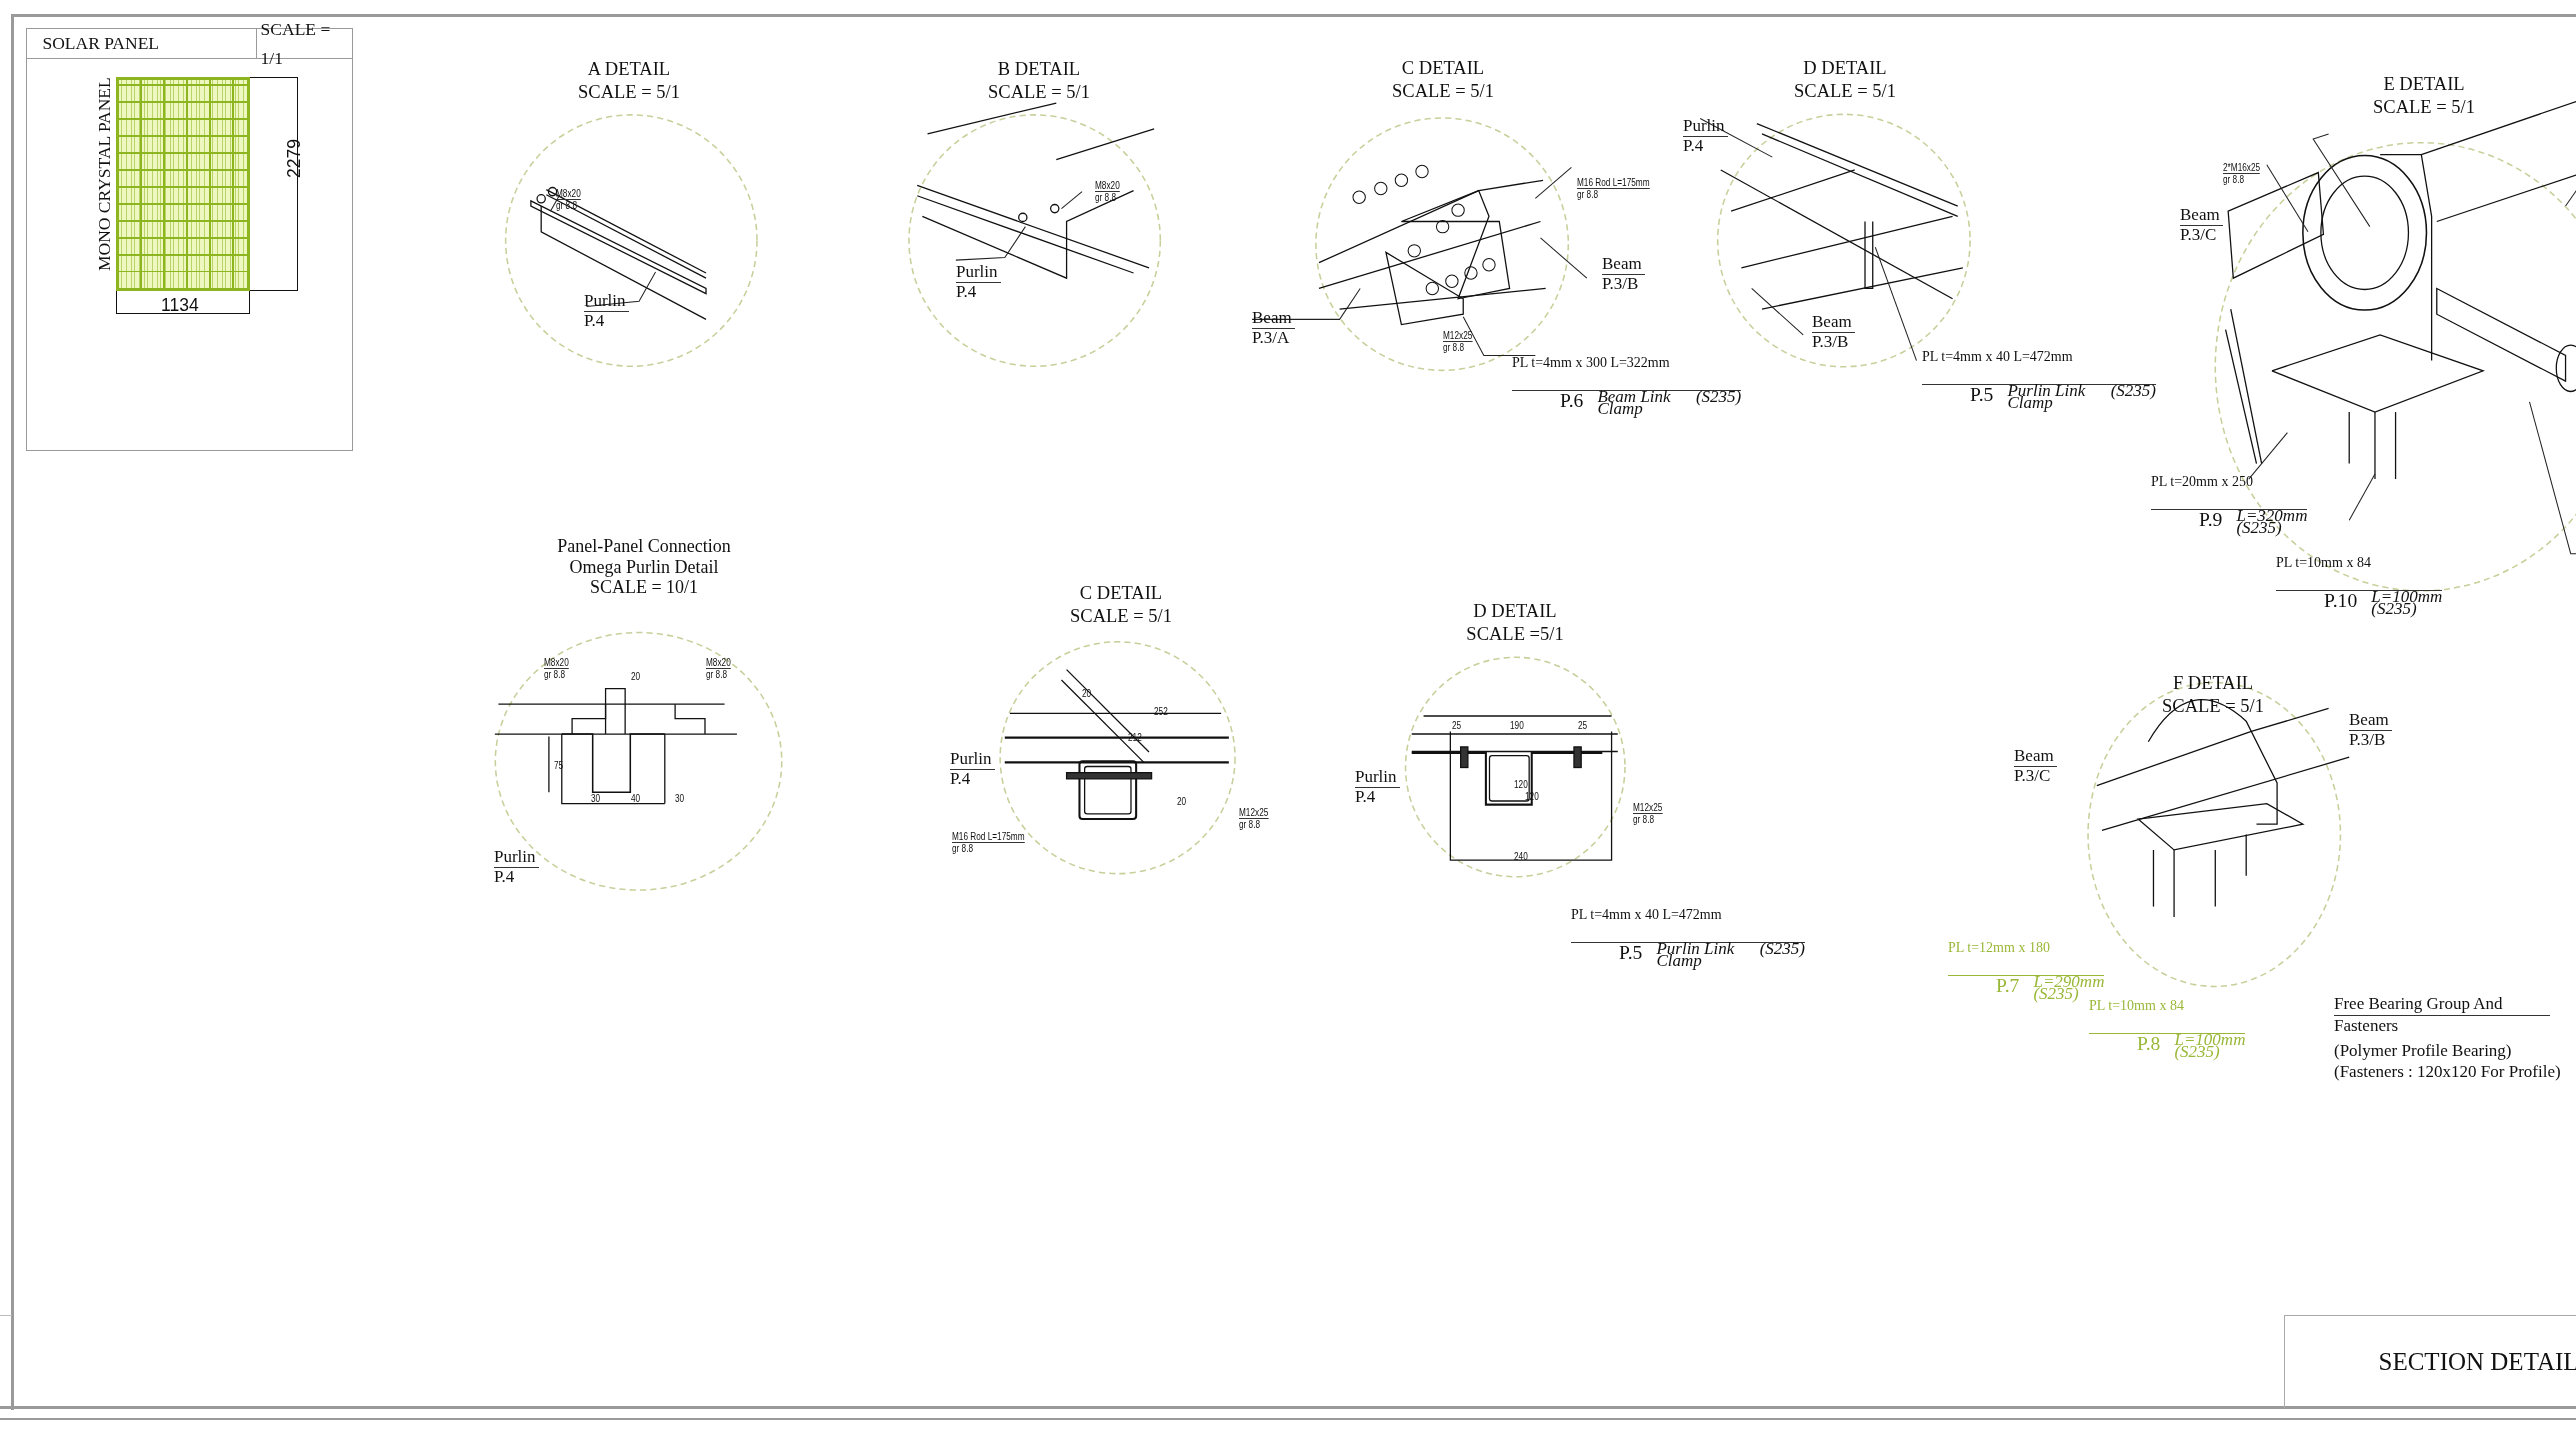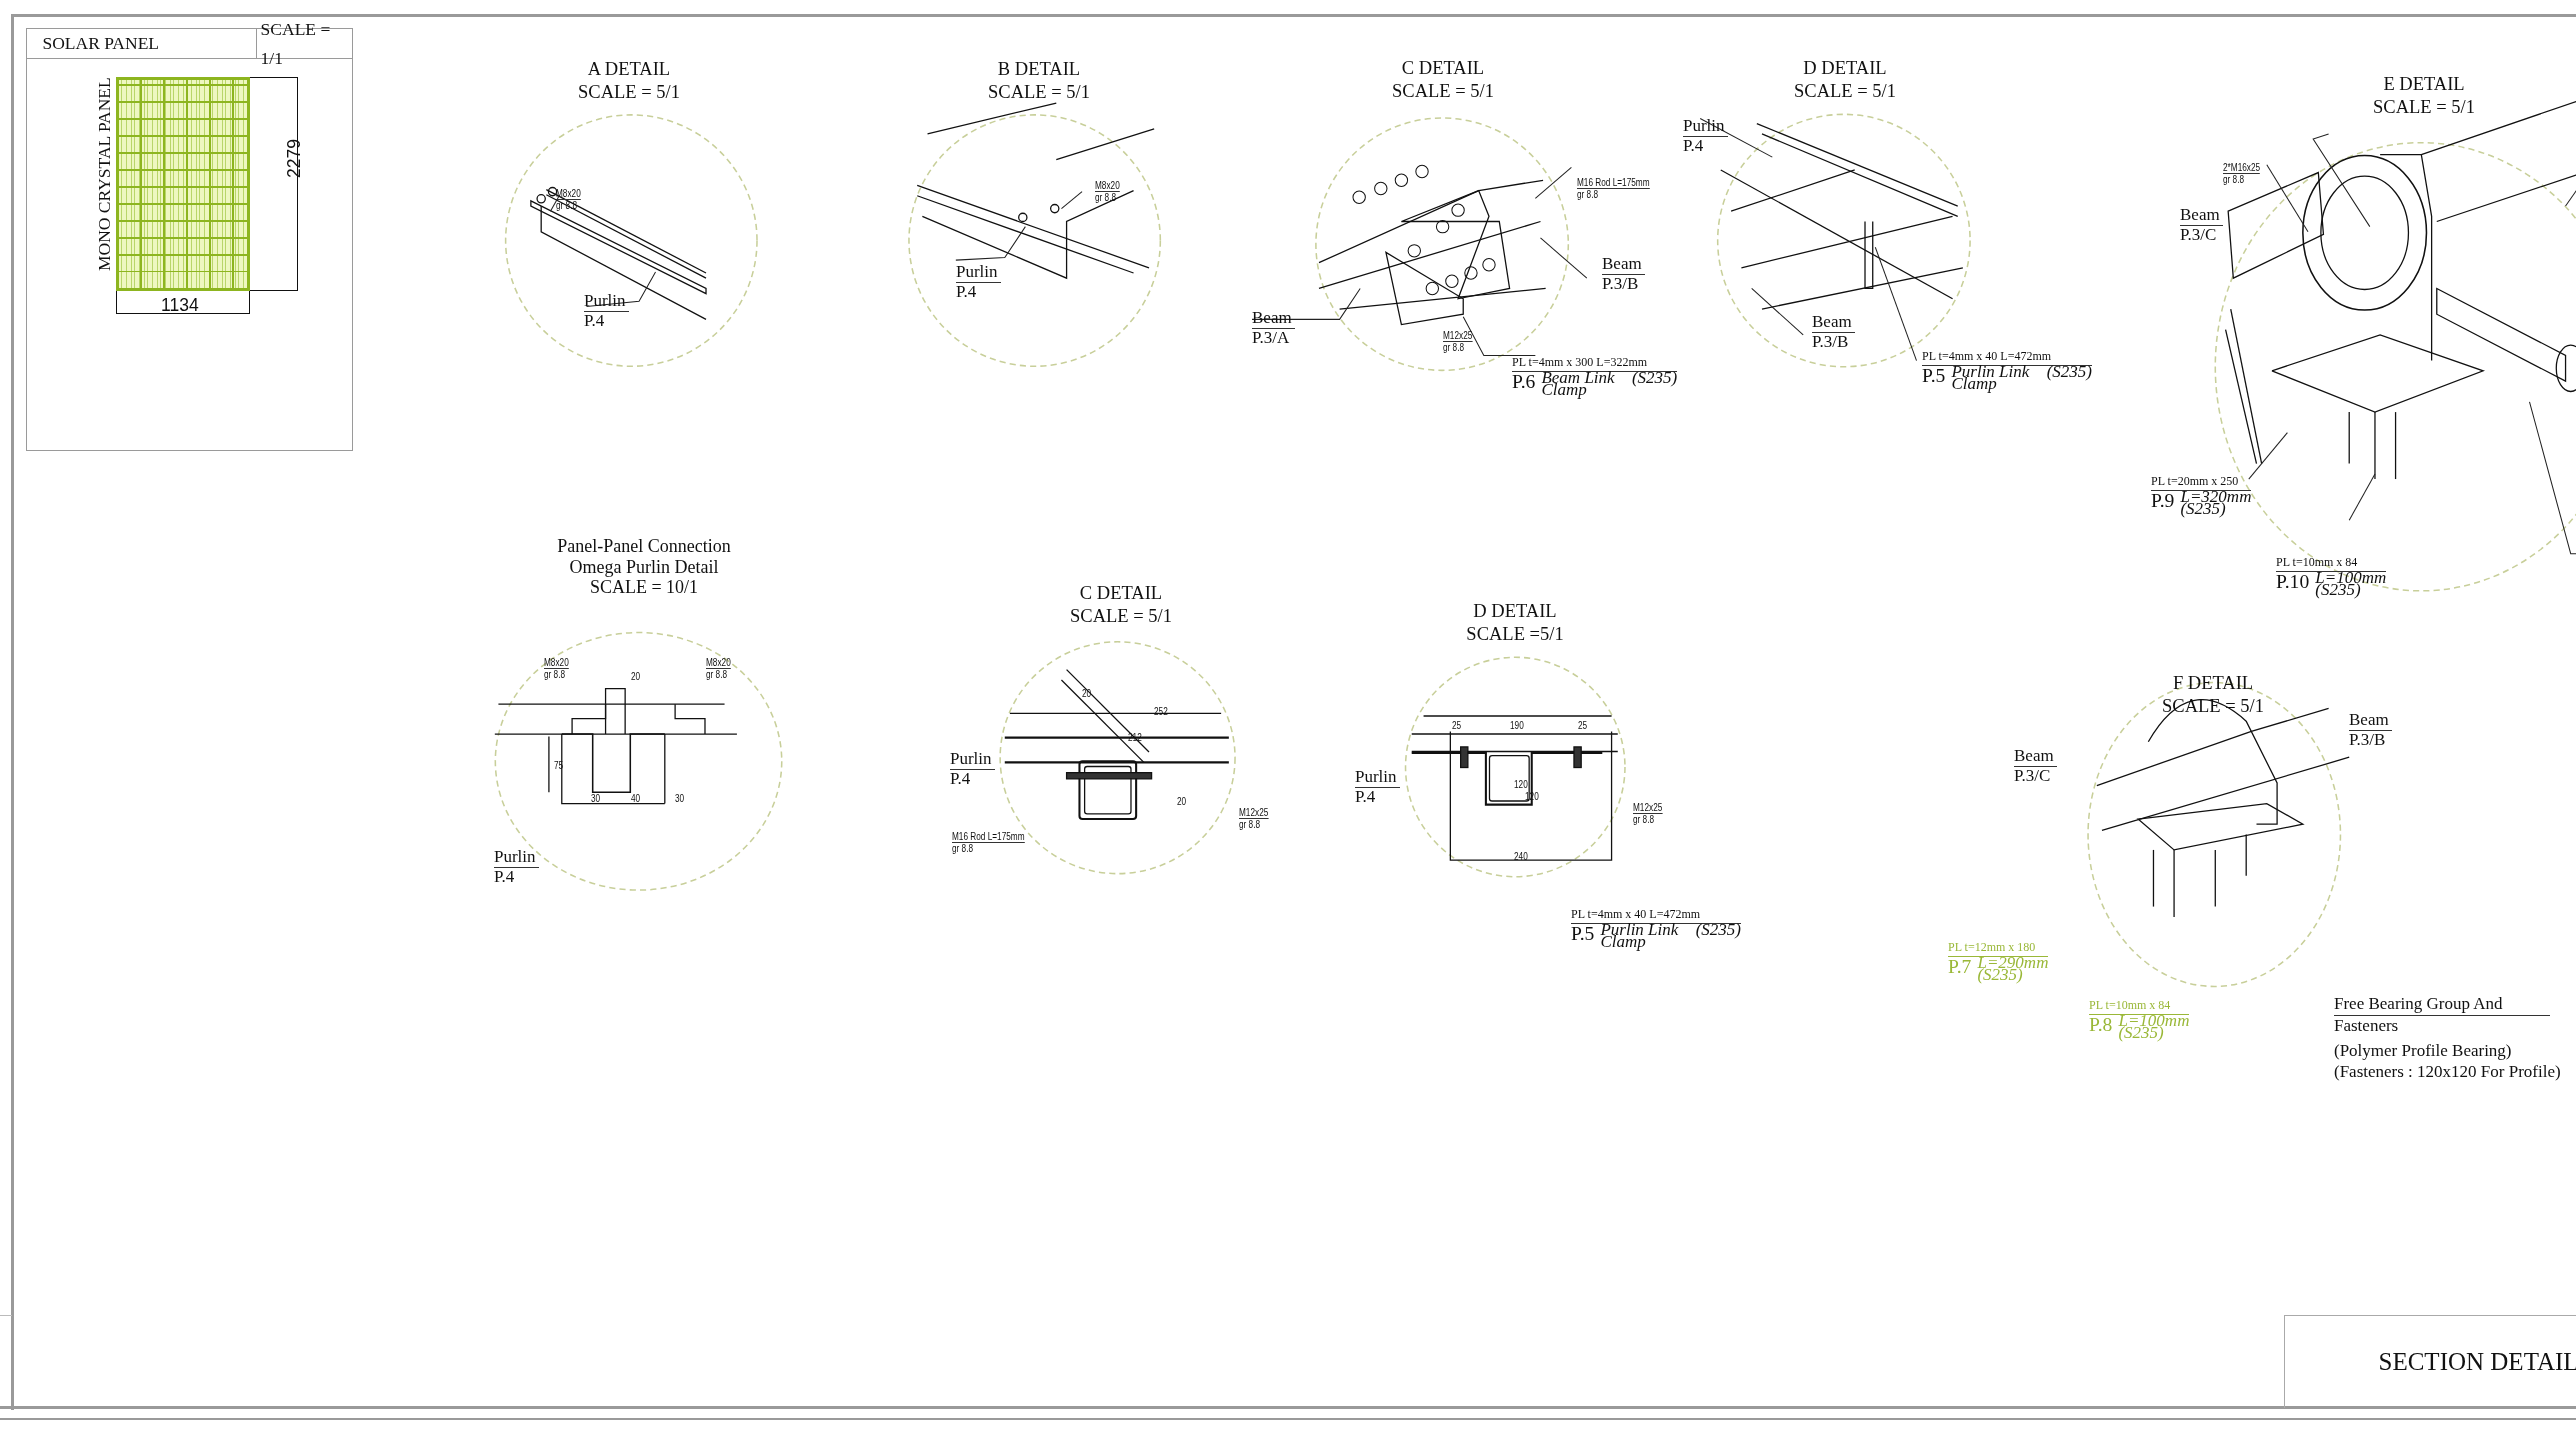--- a/index.html
+++ b/index.html
@@ -32,22 +32,22 @@
   .specs .row { display: flex; }
   .specs .k { width: 77px; }
 
   
   .dtitle { position: absolute; text-align: center; font-size: 18.5px; line-height: 23px; transform: translateX(-50%); white-space: nowrap; }
   .lbl { position: absolute; font-size: 17px; line-height: 18.5px; white-space: nowrap; }
   .lbl .u { border-bottom: 1px solid #333; display: inline-block; padding-right: 3.1px; }
   .sm { position: absolute; font-family: "Liberation Sans", sans-serif; font-size: 10.3px; line-height: 11.3px; white-space: nowrap; transform: scaleX(0.8); transform-origin: left top; }
   .sm .u { border-bottom: 1px solid #333; display: inline-block; }
   .part { position: absolute; white-space: nowrap; }
-  .part .spec { font-size: 12px; border-bottom: 1px solid #333; display: block; padding-bottom: 1px; }
-  .part .row { display: flex; align-items: flex-start; gap: 6px; }
+  .part .spec { font-size: 14px; border-bottom: 1px solid #333; display: block; padding-bottom: 19px; }
+  .part .row { display: flex; align-items: flex-start; gap: 14px; margin-left: 48px; }
   .part .pn { font-size: 19.6px; line-height: 20.6px; }
   .part .desc { font-size: 17px; line-height: 12.4px; font-style: italic; }
   .green { color: #9ab838; }
   .green .spec { border-bottom-color: #9ab838; }
   .note { position: absolute; font-size: 17px; line-height: 20.6px; white-space: nowrap; }
 
   svg.draw { position: absolute; left: 0; top: 0; }
   .title-block { left: 2284px; top: 1315px; width: 573px; height: 93px; border-top: 1px solid #aaa; border-left: 1px solid #aaa; box-sizing: border-box; display: flex; }
   .tb-name { width: 401px; border-right: 1px solid #ccc; display: flex; align-items: center; justify-content: center; font-size: 25px; }
 </style>

